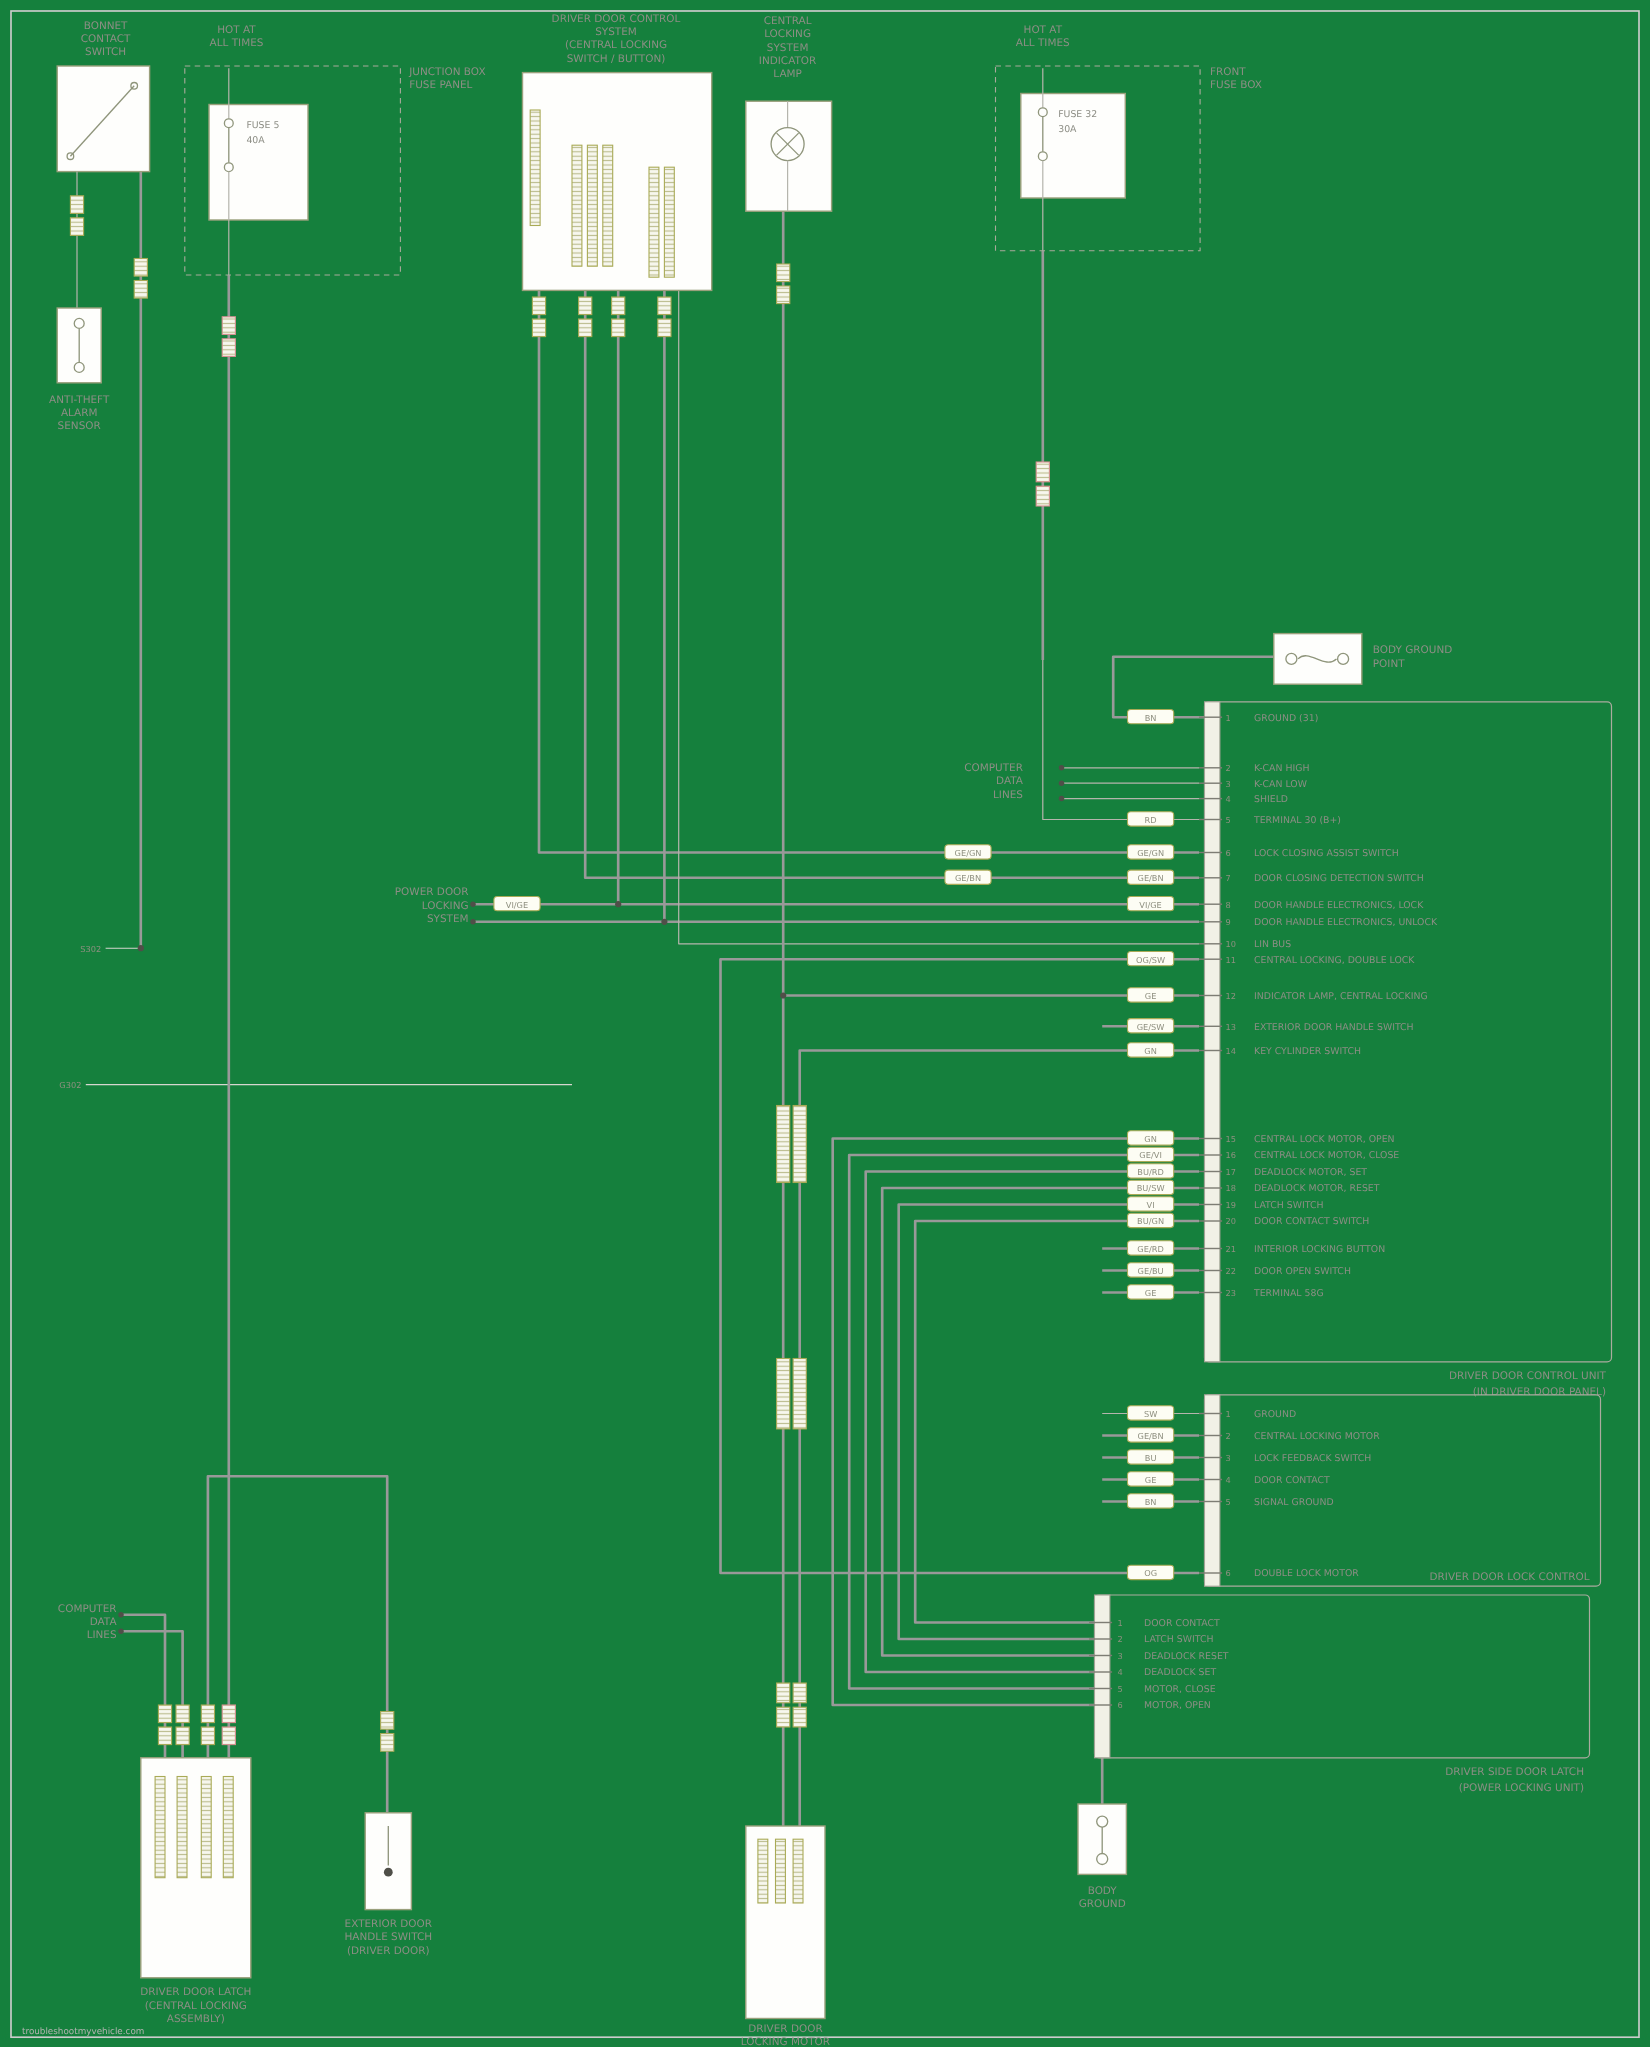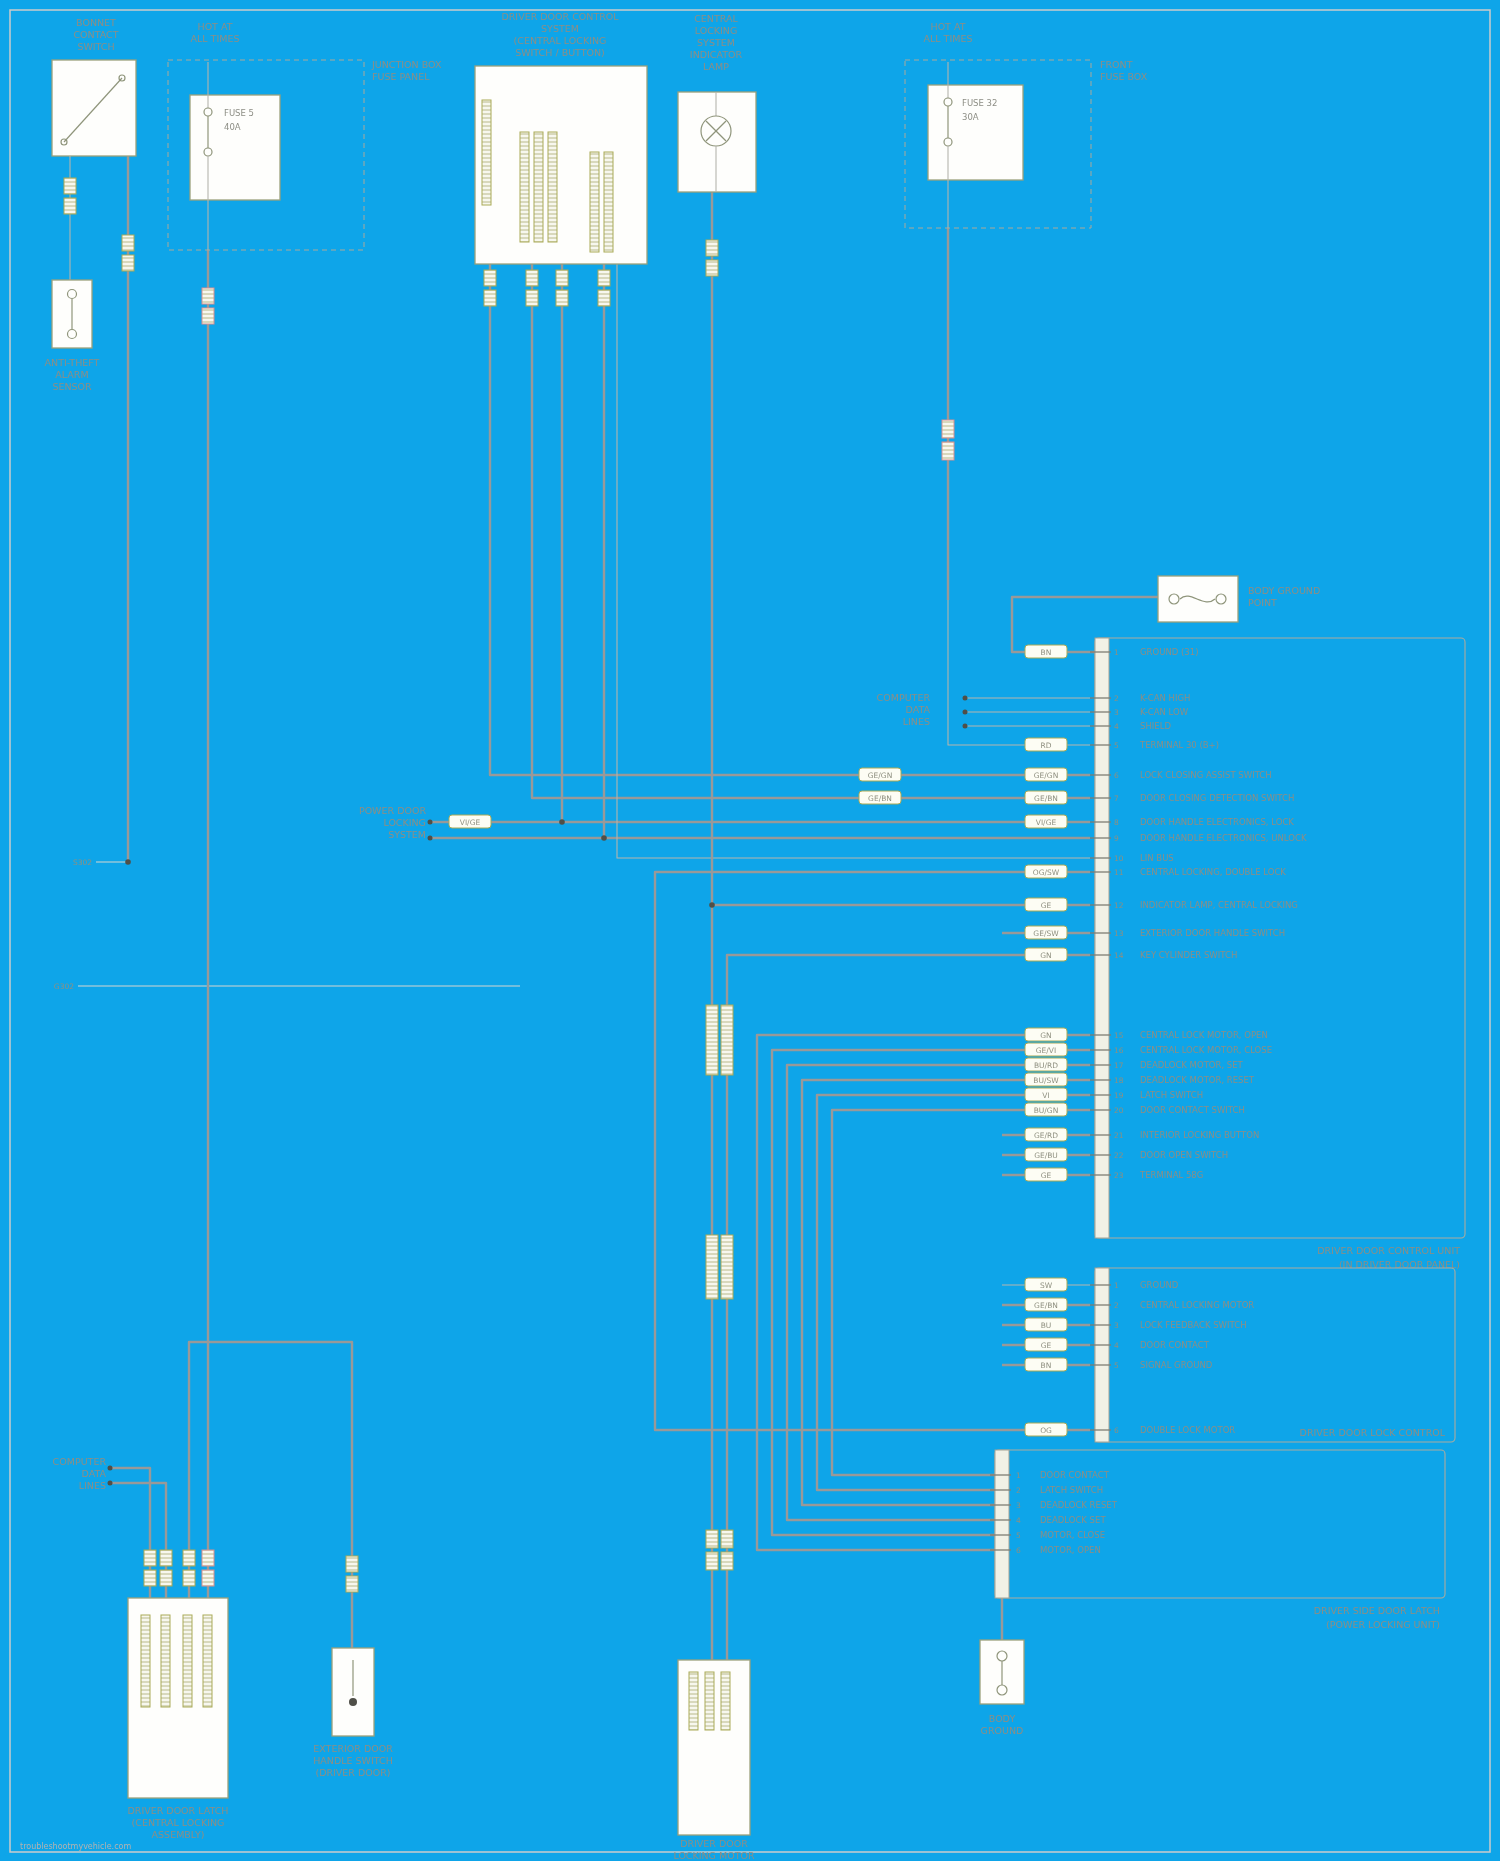--- a/index.html
+++ b/index.html
@@ -1,16 +1,16 @@
 <!DOCTYPE html>
 <html><head>
 <meta charset="utf-8">
 <style>
   html,body{margin:0;padding:0;background:#e8e8e8;}
-  .page{width:1500px;height:1861px;background:#0ea5e9;position:relative;margin:0 auto;}
+  .page{width:1500px;height:1861px;background:#15803d;position:relative;margin:0 auto;}
   svg{display:block;}
   text{font-family:"DejaVu Sans",sans-serif;}
   .t{font-size:9.5px;fill:#8d8e85;}
   .t8{font-size:8.5px;fill:#8d8e85;}
   .t7{font-size:7.5px;fill:#8f9080;}
   .mid{text-anchor:middle;}
   .end{text-anchor:end;}
   .wire{fill:none;stroke:#999;stroke-width:2.4;stroke-linejoin:round;}
   .thin{fill:none;stroke:#b5b5ad;stroke-width:1.1;stroke-linejoin:round;}
   .box{fill:#fefefc;stroke:#9aa07c;stroke-width:1.3;}

